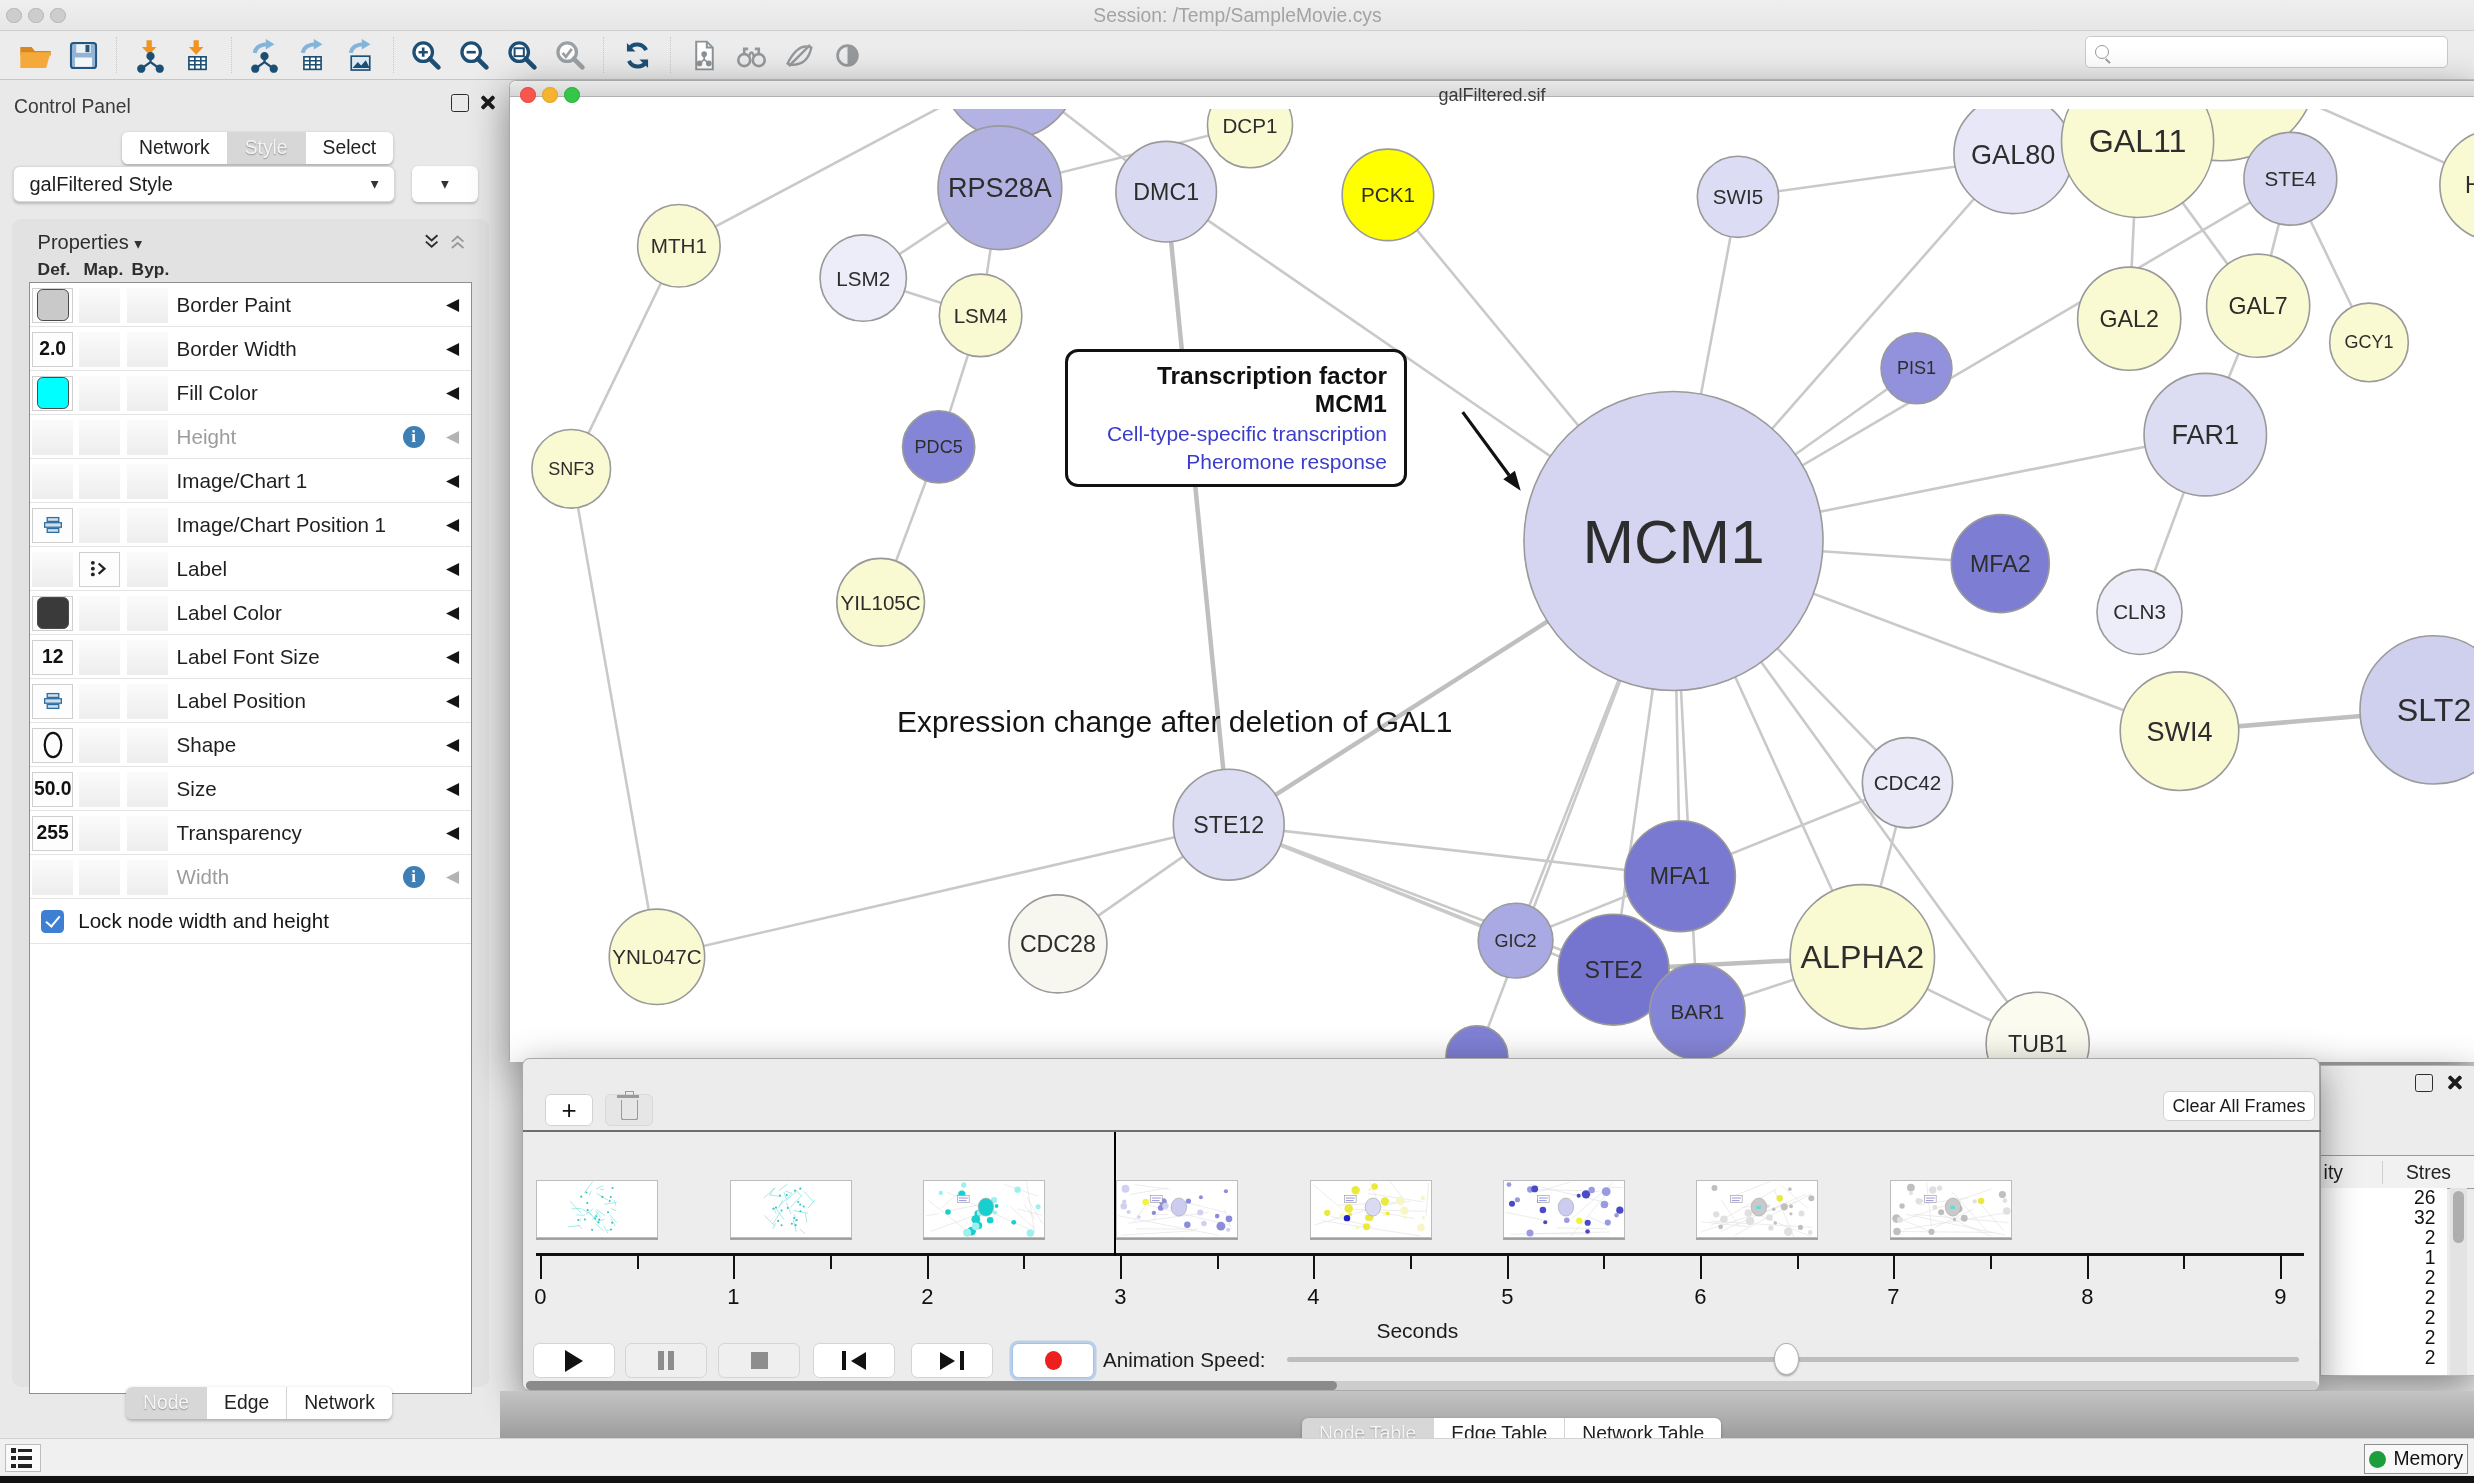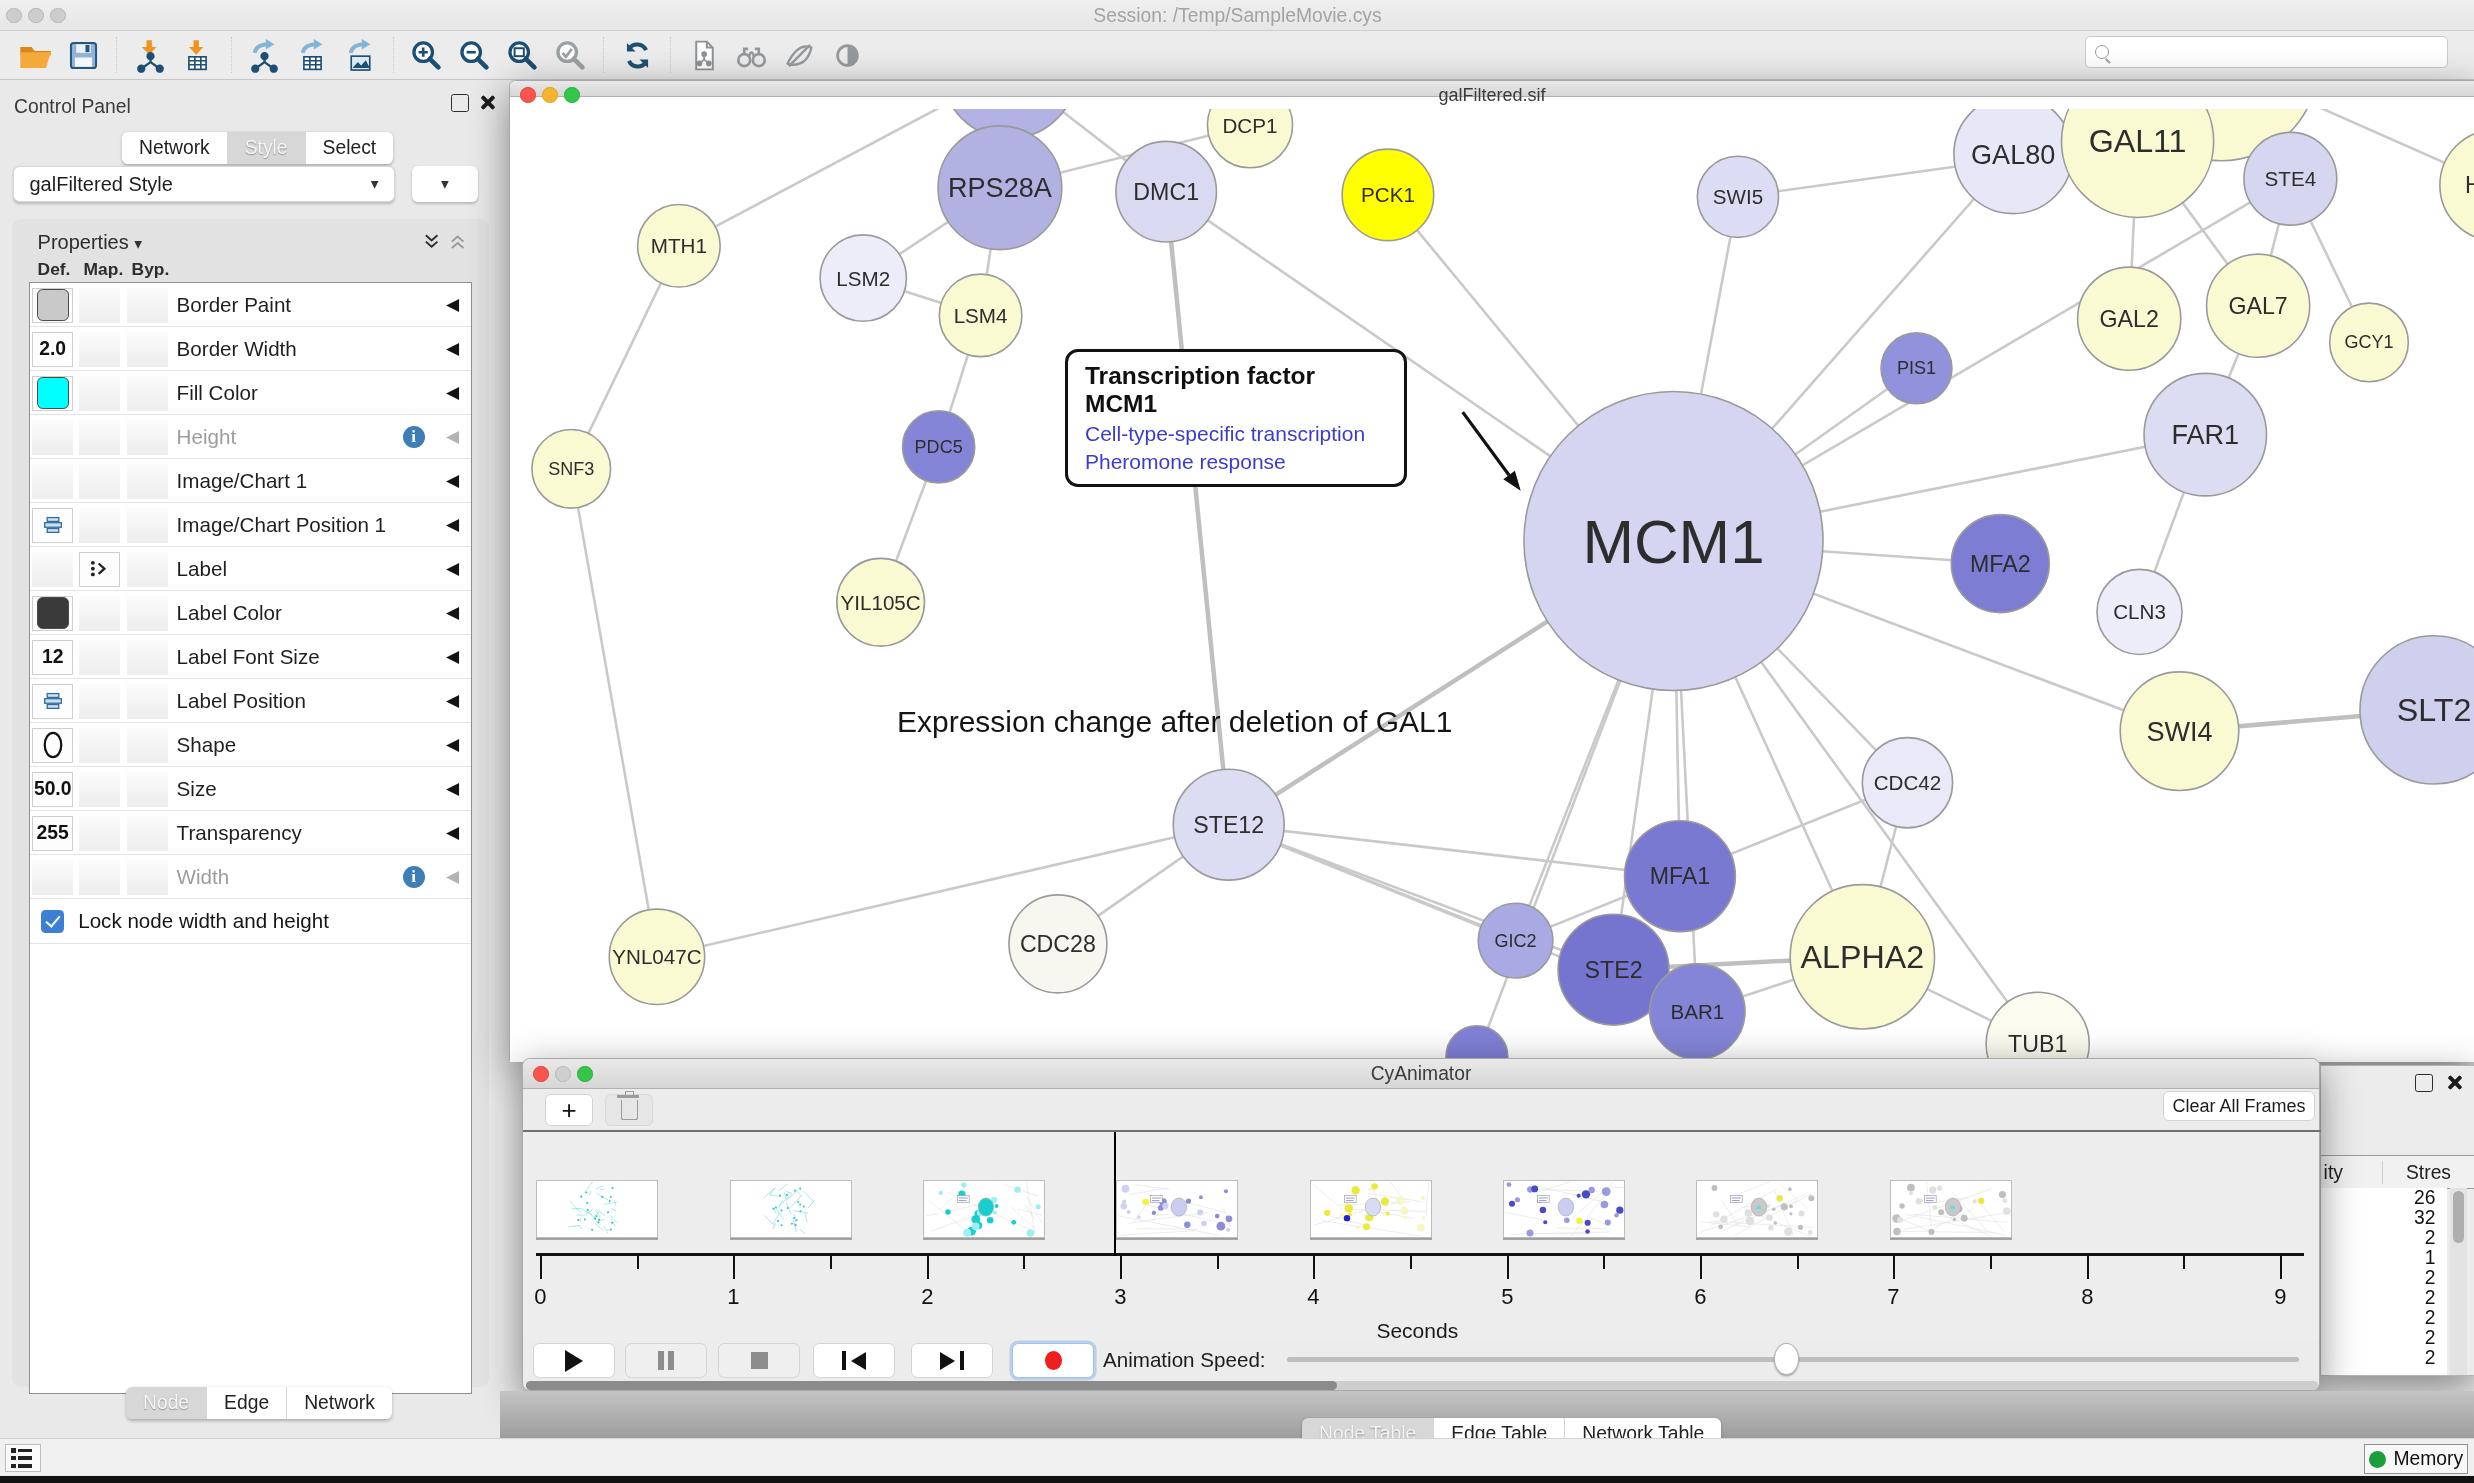--- a/index.html
+++ b/index.html
@@ -79,21 +79,21 @@
   .wl.yellow { background:#f6b42e; border:0.6px solid #e0a325; }
   .wl.green { background:#33c648; border:0.6px solid #27ad3b; }
   .wl.off { background:#cfcfcf; border:0.6px solid #b8b8b8; }
   .win-title { width:100%; text-align:center; font-size:18px; color:#3b3b3b; }
 
   #network-window { left:509px; top:80px; width:1966px; height:981px; background:#fff; border-radius:6.4px 0 0 0; }
   #network-window .win-titlebar { height:16px; border-radius:6.4px 0 0 0; }
   #network-window .win-title { line-height:28px; }
   #net-canvas { position:absolute; left:0; top:28px; width:1966px; height:953px; background:#fff; overflow:hidden; }
   #annotation-box { left:555px; top:240px; width:342px; background:#fff; border:3.9px solid #111;
-    border-radius:13px; padding:10.3px 17px; }
+    border-radius:13px; padding:10.3px 17px;text-align:right; }
   #annotation-title { font-size:24.5px; font-weight:bold; color:#101010; }
   .annotation-link { font-size:21px; color:#3c3ccc; margin-top:3.9px; }
   #net-caption { left:387px; top:568px; font-size:30px; color:#141414;margin-top:28px; }
 
   
   #animator { left:522px; top:1058px; width:1798px; height:333px; background:#ececec; border-radius:7.7px; }
   #animator .win-titlebar { height:30px; border-radius:7.7px 7.7px 0 0; }
   #animator .win-title { line-height:30px; font-size:19.3px; }
   .anim-btn { position:absolute; background:#fff; border:1.3px solid #d2d2d2; border-radius:5.8px;
     display:flex; align-items:center; justify-content:center; }
@@ -678,26 +678,20 @@
       <div class="tp-val">2</div>
       <div class="tp-val">2</div>
       <div class="tp-val">2</div>
     </div>
   <div id="tp-vscroll">
       <div id="tp-vscroll-thumb"></div>
     </div>
 </div>
 
 <div class="abs mac-win" id="animator">
-  <div class="win-titlebar">
-    <span class="wl red" style="left:10.3px;top:7px"></span>
-    <span class="wl off" style="left:32px;top:7px"></span>
-    <span class="wl green" style="left:54px;top:7px"></span>
-    <div class="win-title">CyAnimator</div>
-  </div>
   <div class="anim-btn" id="add-frame-btn">+</div>
   <div class="anim-btn" id="delete-frame-btn">
     <span class="trash"></span>
   </div>
   <div class="anim-btn" id="clear-frames-btn">Clear All Frames</div>
   <div class="abs" id="anim-sep"></div>
 
   <div class="abs" id="timeline">
     <div id="axis-line"></div>
     <span id="ticks"><div class="tick major" style="left: 16px;"></div><div class="tick-label" style="left: 16px;">0</div><div class="tick minor" style="left: 113px;"></div><div class="tick major" style="left: 209px;"></div><div class="tick-label" style="left: 209px;">1</div><div class="tick minor" style="left: 306px;"></div><div class="tick major" style="left: 403px;"></div><div class="tick-label" style="left: 403px;">2</div><div class="tick minor" style="left: 499px;"></div><div class="tick major" style="left: 596px;"></div><div class="tick-label" style="left: 596px;">3</div><div class="tick minor" style="left: 693px;"></div><div class="tick major" style="left: 789px;"></div><div class="tick-label" style="left: 789px;">4</div><div class="tick minor" style="left: 886px;"></div><div class="tick major" style="left: 983px;"></div><div class="tick-label" style="left: 983px;">5</div><div class="tick minor" style="left: 1079px;"></div><div class="tick major" style="left: 1176px;"></div><div class="tick-label" style="left: 1176px;">6</div><div class="tick minor" style="left: 1273px;"></div><div class="tick major" style="left: 1369px;"></div><div class="tick-label" style="left: 1369px;">7</div><div class="tick minor" style="left: 1466px;"></div><div class="tick major" style="left: 1563px;"></div><div class="tick-label" style="left: 1563px;">8</div><div class="tick minor" style="left: 1659px;"></div><div class="tick major" style="left: 1756px;"></div><div class="tick-label" style="left: 1756px;">9</div></span>

